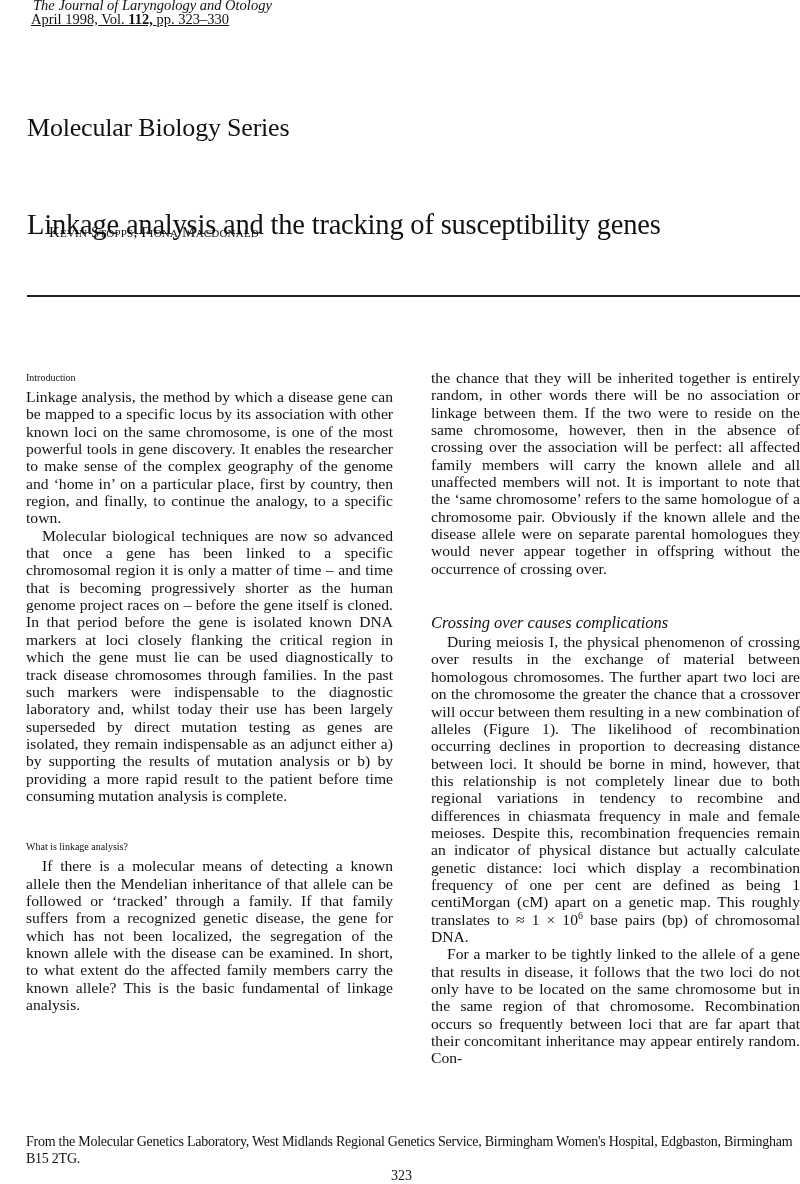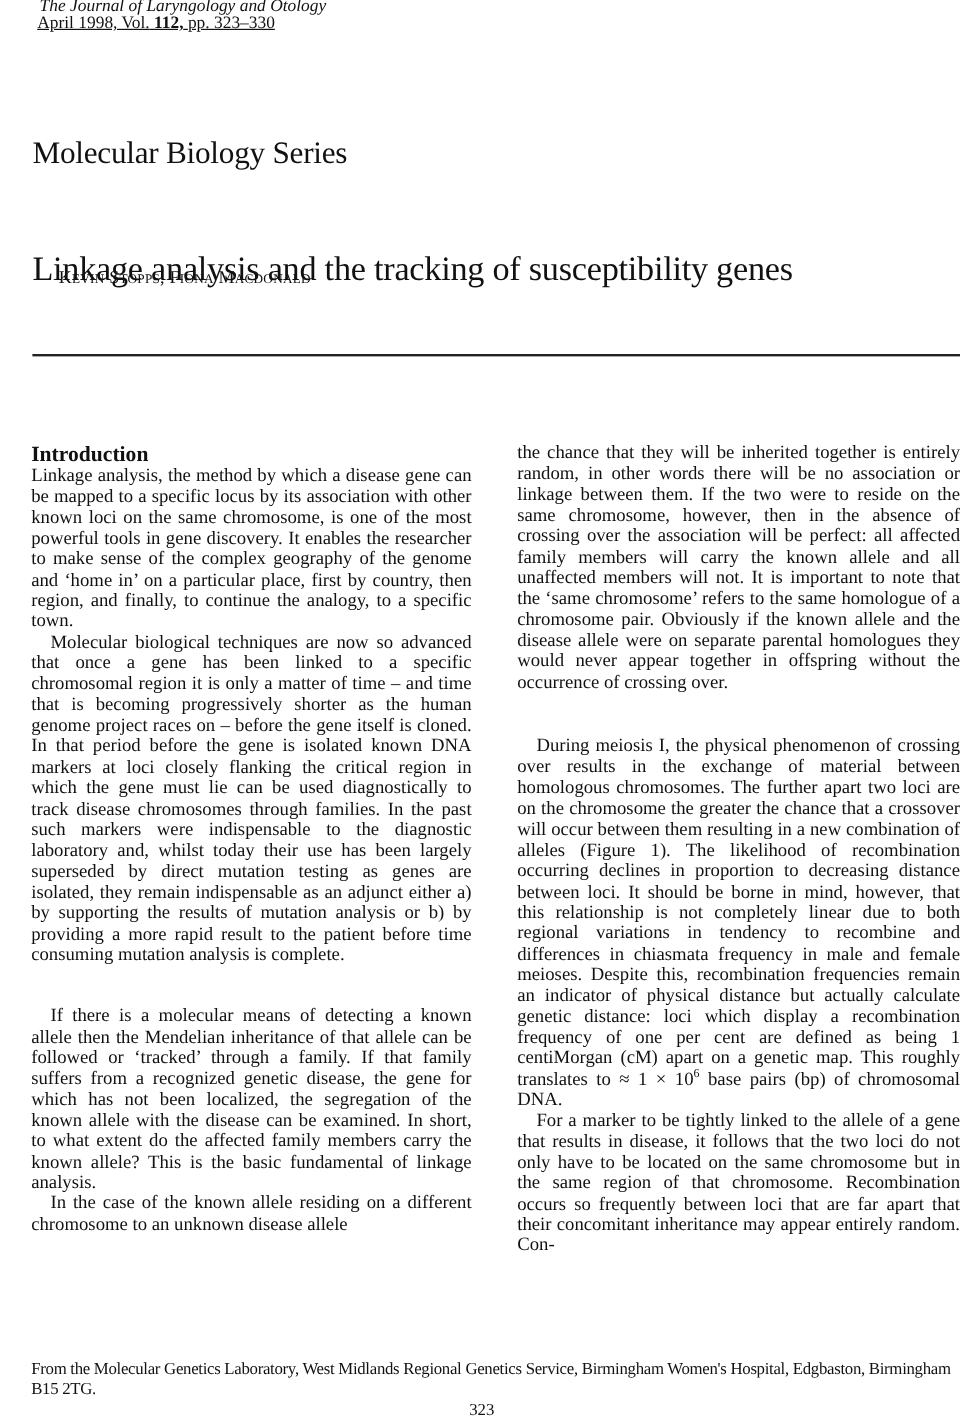--- a/index.html
+++ b/index.html
@@ -10,21 +10,21 @@
   .issue b { font-weight:bold; }
   .series { left:27px; top:112px; font-size:26px; line-height:32px; letter-spacing:-0.2px; }
   .title { left:27px; top:160px; font-size:28.5px; line-height:34px; letter-spacing:-0.2px;margin-top:48px; }
   .authors { left:27px; top:223px; font-size:15px; font-variant:small-caps; line-height:18px; letter-spacing:0.2px;margin-left:22px; }
   .rule { left:27px; top:295px; width:773px; height:2px; background:#222; }
   .col { position:absolute; font-size:15.6px; line-height:17.35px; text-align:justify; }
   .col p { margin:0; text-indent:0; }
   .col p.ind { text-indent:16px; }
   .col-left { left:26px; top:369px; width:367px; }
   .col-right { left:431px; top:369px; width:369px; }
-  .h-bold { font-weight:bold; font-size:18px; line-height:18px; margin:0 0 1px 0; }
+  .h-bold { font-weight:normal; font-size:10px; line-height:18px; margin:0 0 1px 0; }
   .h-ital { font-style:italic; font-size:16.5px; line-height:19px; margin:0 0 1px 0; }
   .gap-left { height:34px; }
   .gap-right { height:36px; }
   .footnote { left:26px; top:1133px; width:780px; font-size:14px; line-height:17px; letter-spacing:-0.25px; }
   .pagenum { left:391px; top:1168px; font-size:14px; line-height:16px;text-align:right; }
   sup { font-size:10px; line-height:0; }
 </style>
 </head>
 <body>
 
@@ -39,25 +39,26 @@
 <div class="abs title">Linkage analysis and the tracking of susceptibility genes</div>
 <div class="abs authors">Kevin Stopps, Fiona Macdonald</div>
 
 <div class="abs rule"></div>
 
 <div class="col col-left">
   <div class="h-bold">Introduction</div>
   <p>Linkage analysis, the method by which a disease gene can be mapped to a specific locus by its association with other known loci on the same chromosome, is one of the most powerful tools in gene discovery. It enables the researcher to make sense of the complex geography of the genome and ‘home in’ on a particular place, first by country, then region, and finally, to continue the analogy, to a specific town.</p>
   <p class="ind">Molecular biological techniques are now so advanced that once a gene has been linked to a specific chromosomal region it is only a matter of time – and time that is becoming progressively shorter as the human genome project races on – before the gene itself is cloned. In that period before the gene is isolated known DNA markers at loci closely flanking the critical region in which the gene must lie can be used diagnostically to track disease chromosomes through families. In the past such markers were indispensable to the diagnostic laboratory and, whilst today their use has been largely superseded by direct mutation testing as genes are isolated, they remain indispensable as an adjunct either a) by supporting the results of mutation analysis or b) by providing a more rapid result to the patient before time consuming mutation analysis is complete.</p>
   <div class="gap-left"></div>
+  <div class="h-bold">What is linkage analysis?</div>
   <p class="ind">If there is a molecular means of detecting a known allele then the Mendelian inheritance of that allele can be followed or ‘tracked’ through a family. If that family suffers from a recognized genetic disease, the gene for which has not been localized, the segregation of the known allele with the disease can be examined. In short, to what extent do the affected family members carry the known allele? This is the basic fundamental of linkage analysis.</p>
-  <p class="ind">In the case of the known allele residing on a different chromosome to an unknown disease allele</p>
 </div>
 
 <div class="col col-right">
   <p>the chance that they will be inherited together is entirely random, in other words there will be no association or linkage between them. If the two were to reside on the same chromosome, however, then in the absence of crossing over the association will be perfect: all affected family members will carry the known allele and all unaffected members will not. It is important to note that the ‘same chromosome’ refers to the same homologue of a chromosome pair. Obviously if the known allele and the disease allele were on separate parental homologues they would never appear together in offspring without the occurrence of crossing over.</p>
   <div class="gap-right"></div>
+  <div class="h-ital">Crossing over causes complications</div>
   <p class="ind"><span>During meiosis I, the physical phenomenon of crossing over results in the exchange of material between homologous chromosomes. The further apart two loci are on the chromosome the greater the chance that a crossover will occur between them resulting in a new combination of alleles (Figure 1). The likelihood of recombination occurring declines in proportion to decreasing distance between loci. It should be borne in mind, however, that this relationship is not completely linear due to both regional variations in tendency to recombine and differences in chiasmata frequency in male and female meioses. Despite this, recombination frequencies remain an indicator of physical distance but actually calculate genetic distance: loci which display a recombination frequency of one per cent are defined as being 1 centiMorgan (cM) apart on a genetic map. This roughly translates to ≈ 1 × 10</span><sup>6</sup><span> base pairs (bp) of chromosomal DNA.</span></p>
   <p class="ind">For a marker to be tightly linked to the allele of a gene that results in disease, it follows that the two loci do not only have to be located on the same chromosome but in the same region of that chromosome. Recombination occurs so frequently between loci that are far apart that their concomitant inheritance may appear entirely random. Con-</p>
 </div>
 
 <div class="abs footnote">From the Molecular Genetics Laboratory, West Midlands Regional Genetics Service, Birmingham Women's Hospital, Edgbaston, Birmingham B15 2TG.</div>
 <div class="abs pagenum">323</div>
 
 </body></html>

